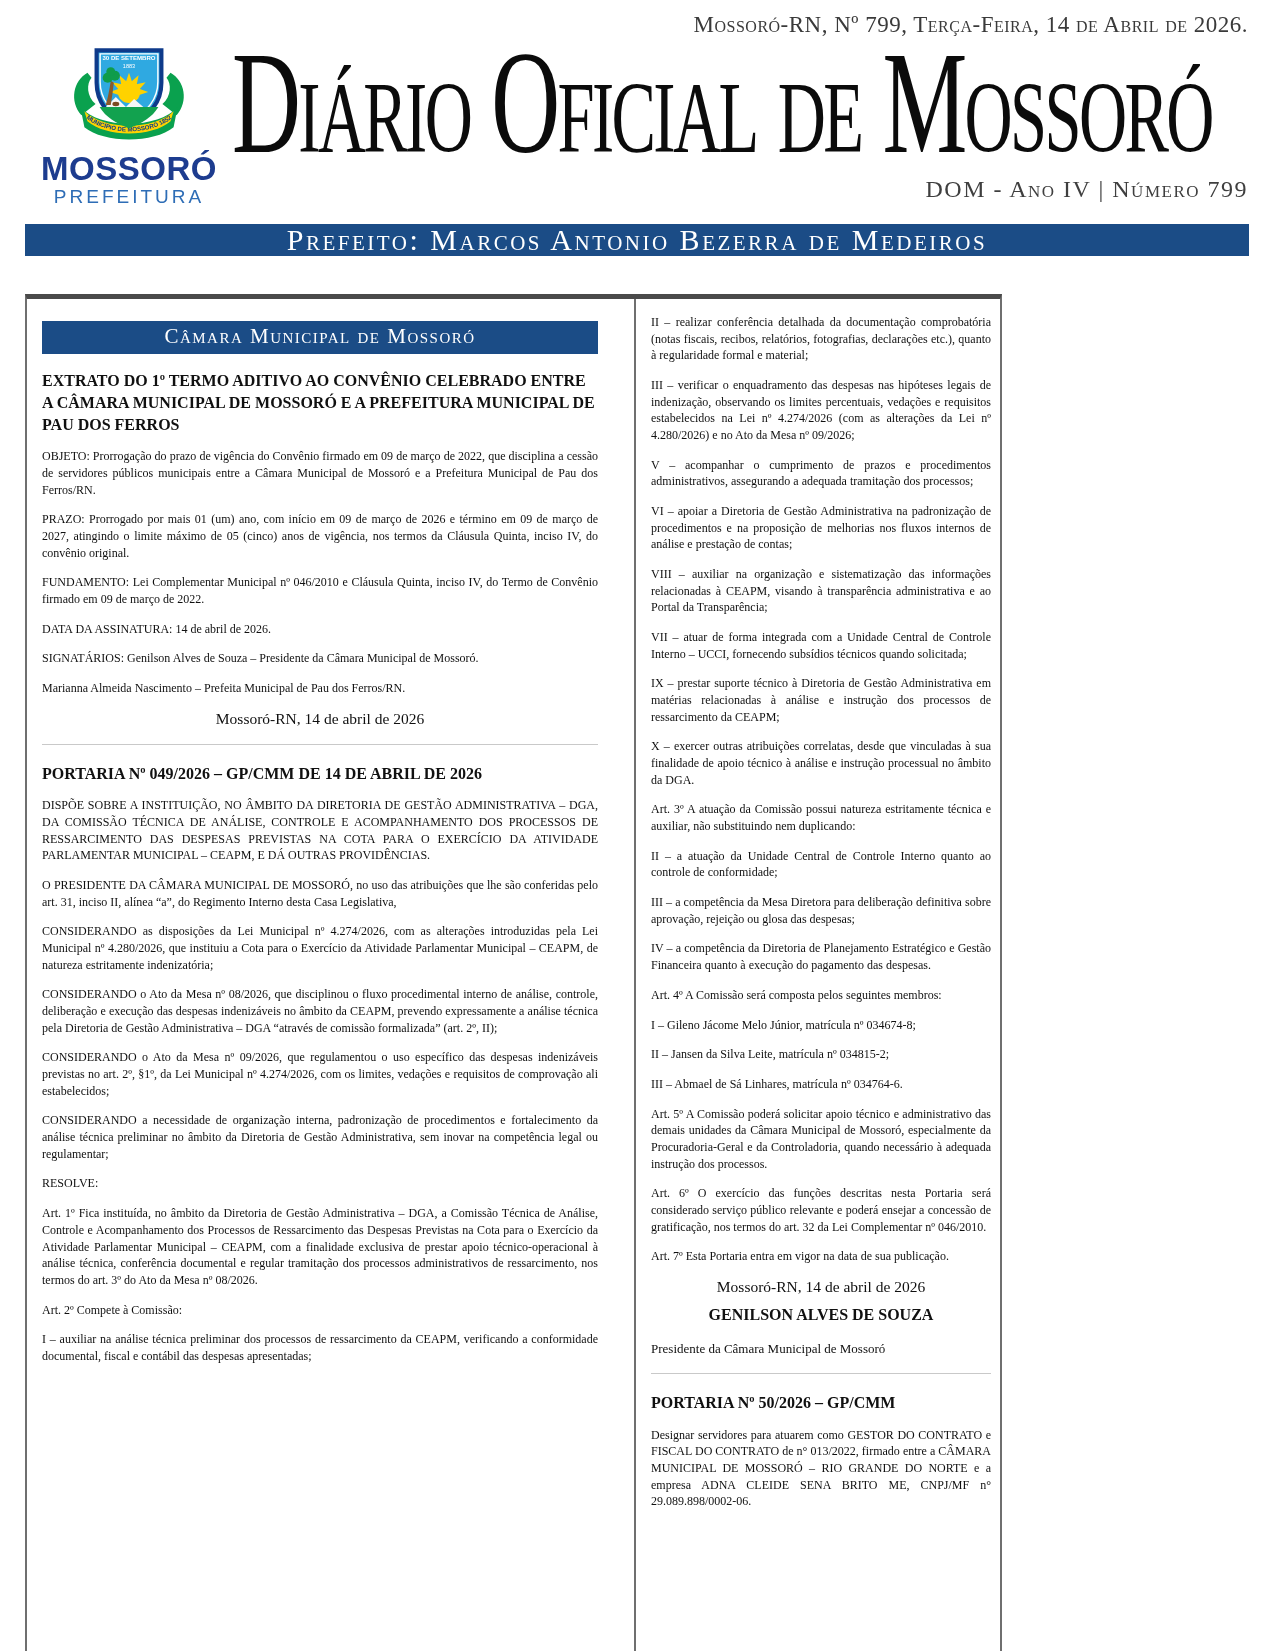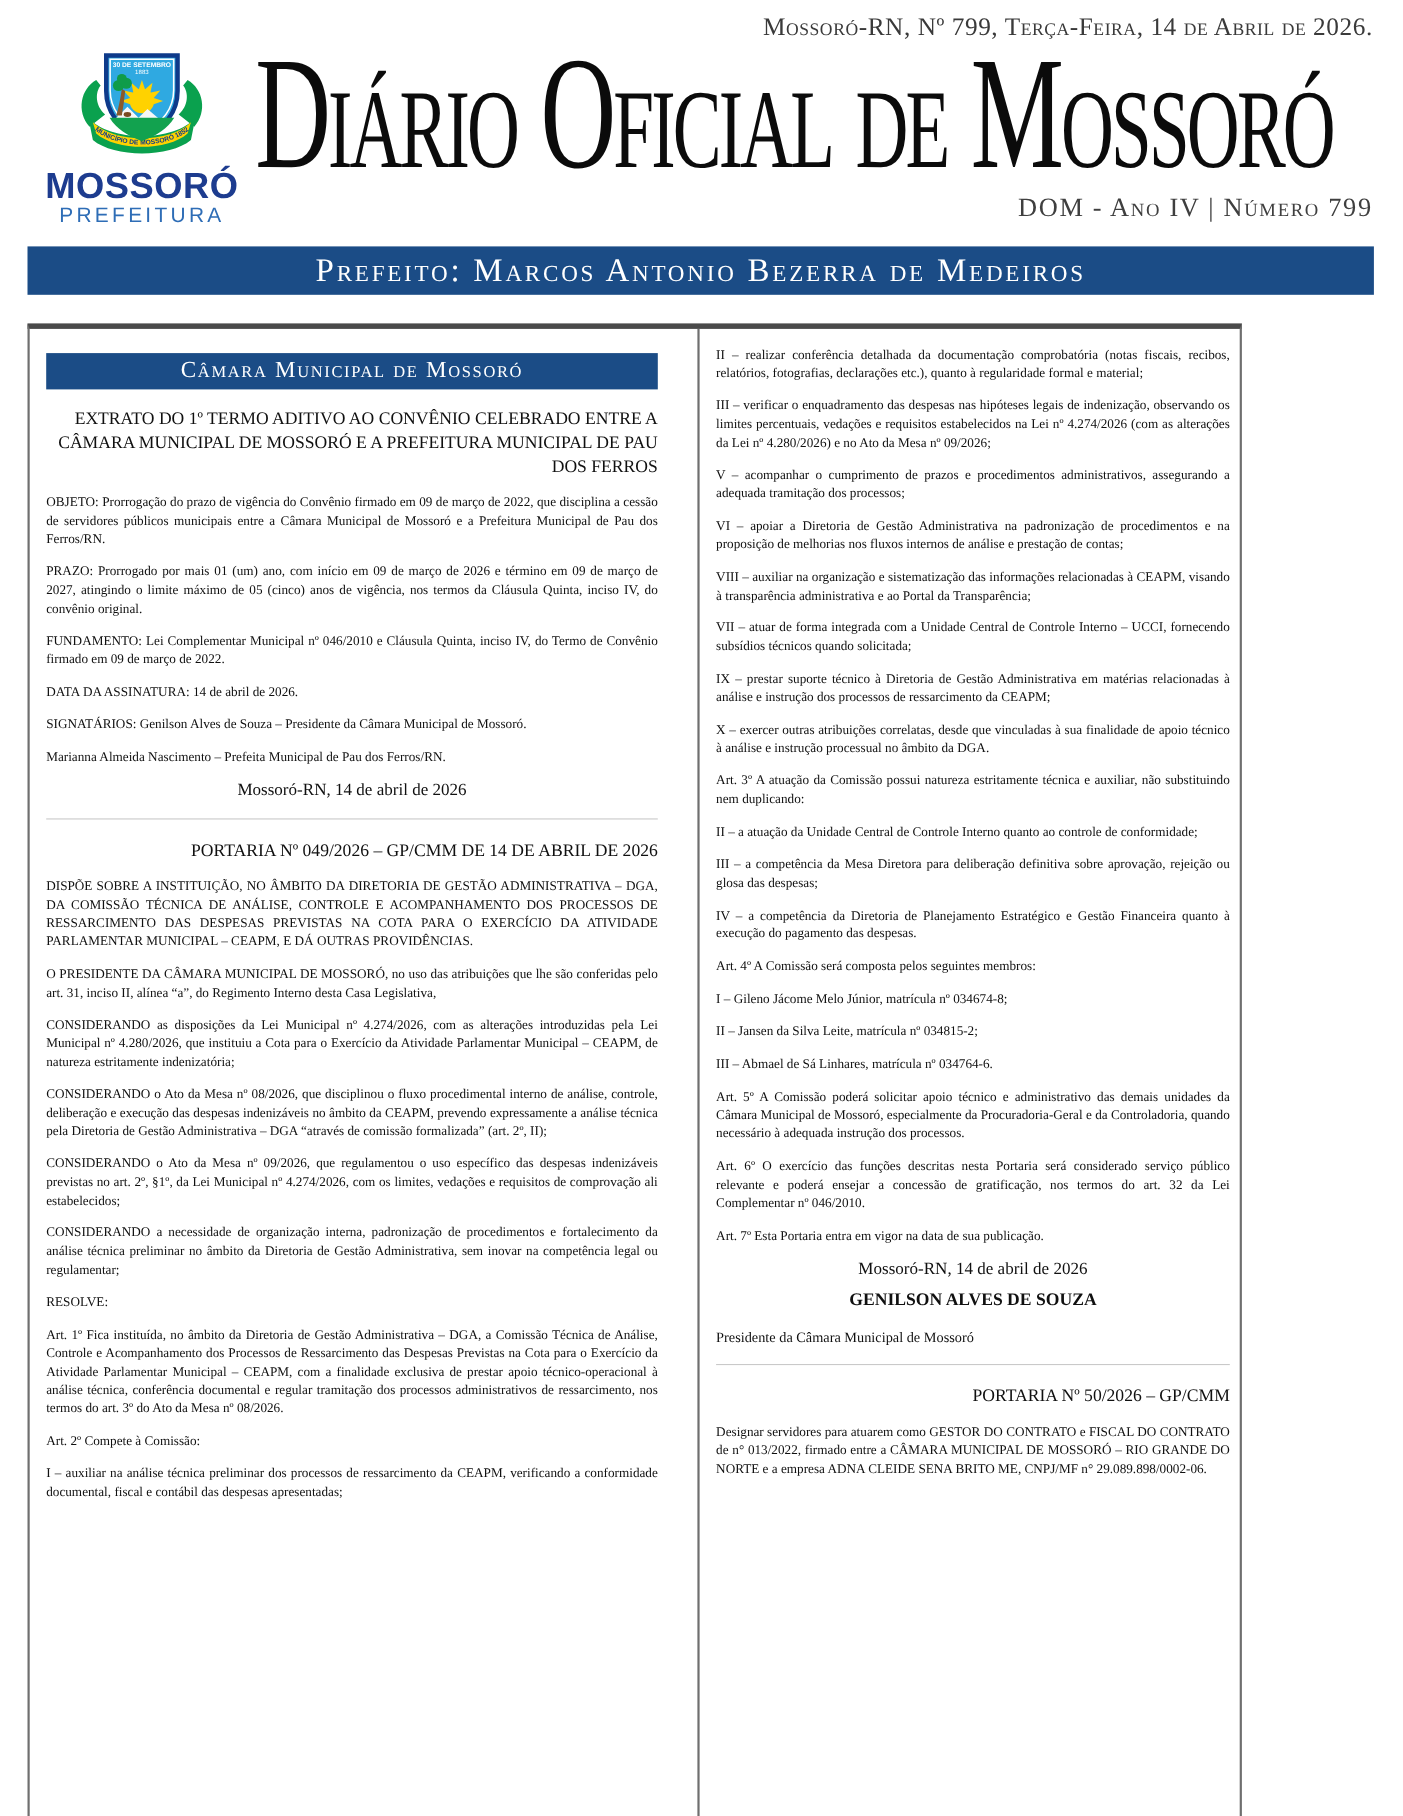--- a/index.html
+++ b/index.html
@@ -28,46 +28,46 @@
     position:absolute;left:232px;top:30px;
     font-variant:small-caps;font-size:146px;line-height:1;letter-spacing:-4px;
     white-space:nowrap;color:#0b0b0b;transform-origin:left top;transform:scaleX(.64);
   }
   .edition-info{
     position:absolute;top:176px;right:27px;
     font-variant:small-caps;font-size:24px;letter-spacing:1.5px;color:#3f3f3f;
     white-space:nowrap;
   }
   .banner{
-    position:absolute;left:25px;top:224px;width:1224px;height:44px;
+    position:absolute;left:25px;top:224px;width:1224px;height:32px;
     background:var(--accent,#1b4c86);color:#fff;
     display:flex;align-items:center;justify-content:center;
     font-variant:small-caps;font-size:30px;letter-spacing:2.5px;white-space:nowrap;
   }
   
   .content{
-    position:absolute;left:25px;top:294px;width:1104px;height:1357px;
+    position:absolute;left:25px;top:294px;width:977px;height:1357px;
     box-sizing:border-box;background:#fff;display:flex;
     border-top:5px solid #4a4a4a;
     border-left:2px solid var(--border,#6f6f6f);
     border-right:2px solid var(--border,#6f6f6f);
   }
   .col-left{
     width:609px;box-sizing:border-box;flex:none;
     border-right:2px solid var(--border,#6f6f6f);
     padding:22px 36px 0 15px;
   }
   .col-right{flex:1;box-sizing:border-box;padding:15px 9px 0 15px;}
   .section-bar{
     background:var(--accent,#1b4c86);color:#fff;text-align:center;
     font-variant:small-caps;font-size:21px;letter-spacing:1.5px;
     padding:3px 0 5px;margin:0 0 16px;
   }
   .para{font-size:12px;line-height:1.39;text-align:justify;margin:0 0 13px;}
-  .heading{font-size:16px;font-weight:normal;text-align:right;line-height:1.36;margin:2px 0 13px;}
+  .heading{font-size:16px;font-weight:bold;text-align:left;line-height:1.36;margin:2px 0 13px;}
   .center-line{font-size:15.5px;text-align:center;margin:0 0 10px;}
   .sig-name{font-size:16px;font-weight:bold;text-align:center;margin:2px 0 0;}
   .sig-role{font-size:13px;text-align:left;margin:17px 0 14px;}
   .rule{border-top:1px solid var(--rule,#c9c9c9);margin:16px 0 18px;}
 </style>
 </head>
 <body>
 
 <div class="edition-line">Mossoró-RN, Nº 799, Terça-Feira, 14 de Abril de 2026.</div>
 

